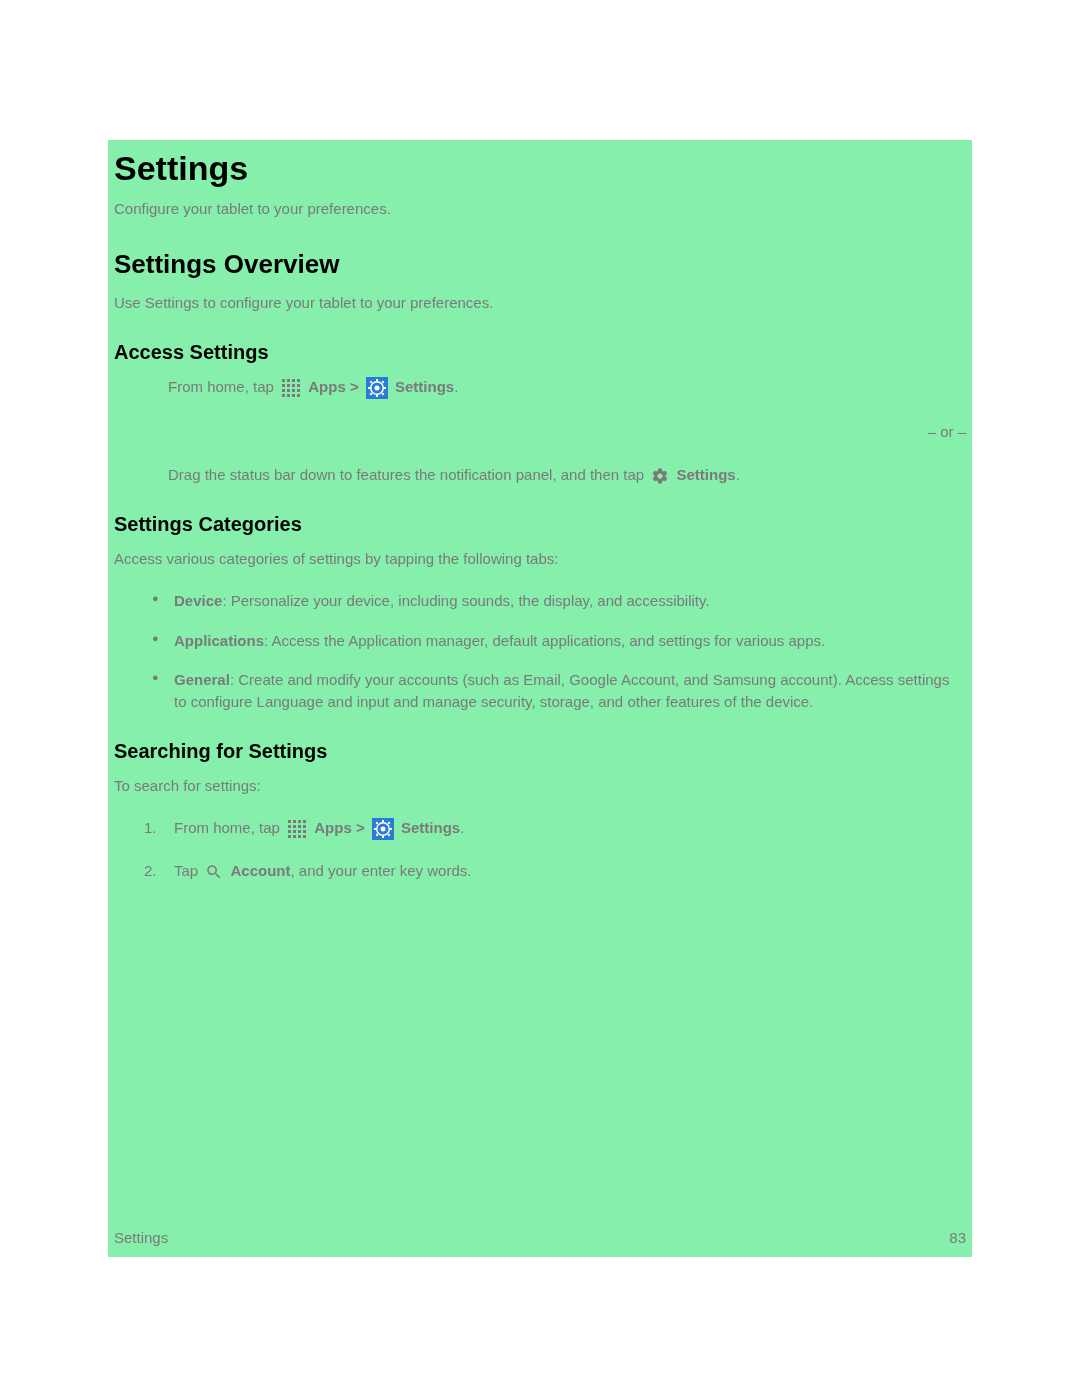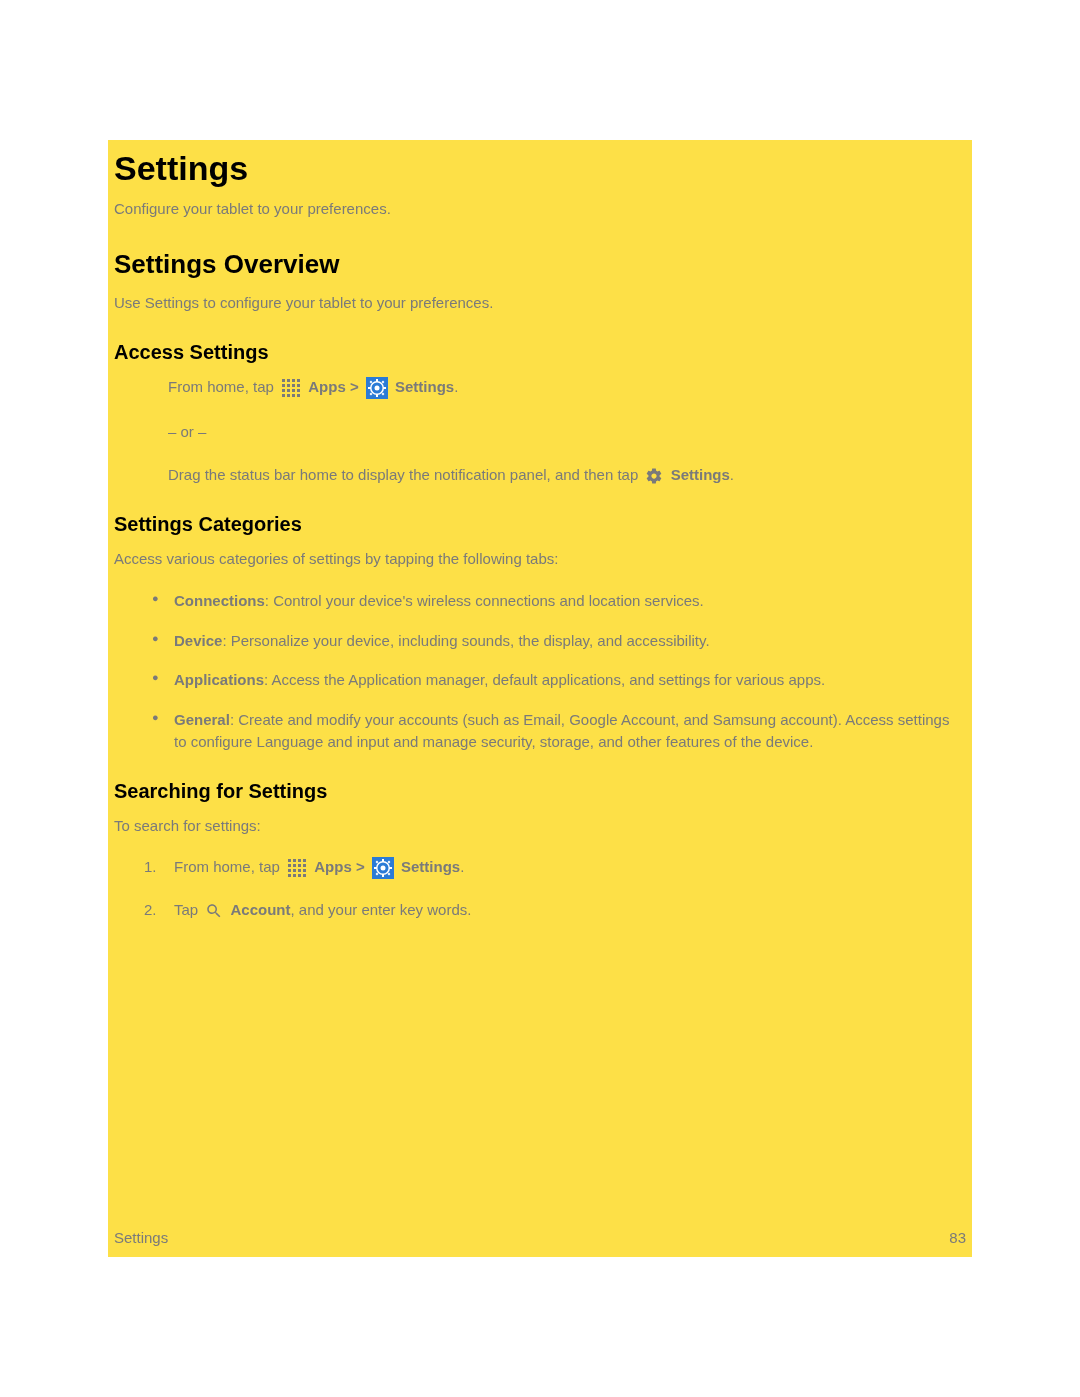--- a/index.html
+++ b/index.html
@@ -9,21 +9,21 @@
     width: 1080px;
     height: 1397px;
     font-family: Arial, Helvetica, sans-serif;
   }
   .page {
     position: absolute;
     left: 108px;
     top: 140px;
     width: 864px;
     height: 1117px;
-    background: #fde047;
+    background: #86efac;
     color: #7a7a7a;
     font-size: 15px;
     line-height: 1.45;
     padding: 0;
     box-sizing: border-box;
   }
   .content {
     padding: 4px 6px 0 6px;
   }
   .h1 {
@@ -50,20 +50,21 @@
   .p {
     margin: 0 0 20px 0;
   }
   .indent1 {
     margin-left: 54px;
     margin-bottom: 22px;
   }
   .or {
     margin-left: 54px;
     margin-bottom: 22px;
+    text-align: right;
   }
   ul.bullets {
     list-style: none;
     padding: 0;
     margin: 0 0 10px 0;
   }
   ul.bullets li {
     position: relative;
     padding-left: 60px;
     margin-bottom: 18px;
@@ -176,36 +177,33 @@
             <rect x="16" y="16" width="2" height="2" transform="rotate(45 17 17)"></rect>
           </g>
         </svg>
       </span>
       <span class="bold">Settings</span><span>.</span>
     </div>
 
     <div class="or">– or –</div>
 
     <div class="indent1">
-      <span>Drag the status bar home to display the notification panel, and then tap </span>
+      <span>Drag the status bar down to features the notification panel, and then tap </span>
       <span class="icon">
         <svg width="18" height="18" viewBox="0 0 24 24">
           <path fill="#7a7a7a" d="M19.4 13c.04-.33.06-.66.06-1s-.02-.67-.06-1l2.1-1.65c.19-.15.24-.42.12-.64l-2-3.46c-.12-.22-.39-.3-.61-.22l-2.49 1c-.52-.4-1.08-.73-1.69-.98l-.38-2.65C14.42 2.18 14.22 2 13.98 2h-4c-.24 0-.44.18-.47.4l-.38 2.65c-.61.25-1.17.59-1.69.98l-2.49-1c-.23-.09-.49 0-.61.22l-2 3.46c-.13.22-.07.49.12.64L4.57 11c-.04.33-.07.66-.07 1s.03.67.07 1l-2.11 1.65c-.19.15-.24.42-.12.64l2 3.46c.12.22.39.3.61.22l2.49-1c.52.4 1.08.73 1.69.98l.38 2.65c.03.22.23.4.47.4h4c.24 0 .44-.18.47-.4l.38-2.65c.61-.25 1.17-.59 1.69-.98l2.49 1c.23.09.49 0 .61-.22l2-3.46c.12-.22.07-.49-.12-.64L19.4 13zM12 15.5c-1.93 0-3.5-1.57-3.5-3.5s1.57-3.5 3.5-3.5 3.5 1.57 3.5 3.5-1.57 3.5-3.5 3.5z"></path>
         </svg>
       </span>
       <span class="bold">Settings</span><span>.</span>
     </div>
 
     <div class="h3">Settings Categories</div>
     <div class="p">Access various categories of settings by tapping the following tabs:</div>
 
     <ul class="bullets">
-      <li>
-        <span class="bold">Connections</span><span>: Control your device's wireless connections and location services.</span>
-      </li>
       <li>
         <span class="bold">Device</span><span>: Personalize your device, including sounds, the display, and accessibility.</span>
       </li>
       <li>
         <span class="bold">Applications</span><span>: Access the Application manager, default applications, and settings for various apps.</span>
       </li>
       <li>
         <span class="bold">General</span><span>: Create and modify your accounts (such as Email, Google Account, and Samsung account). Access settings to configure Language and input and manage security, storage, and other features of the device.</span>
       </li>
     </ul>

